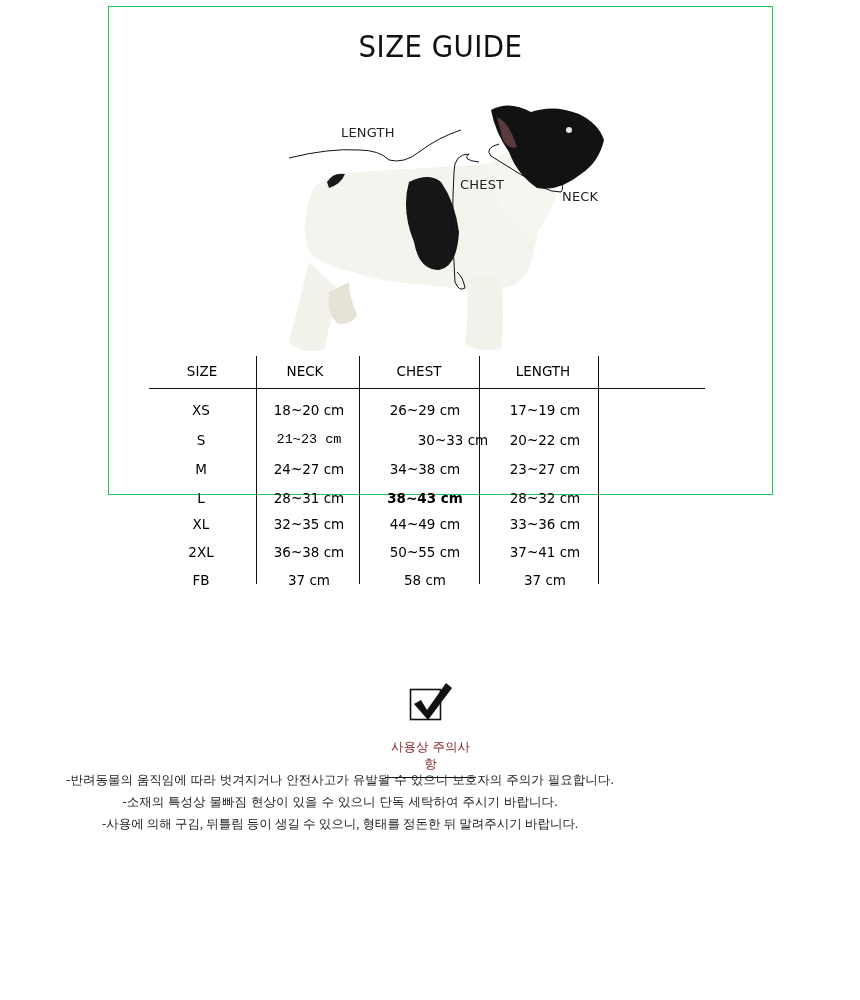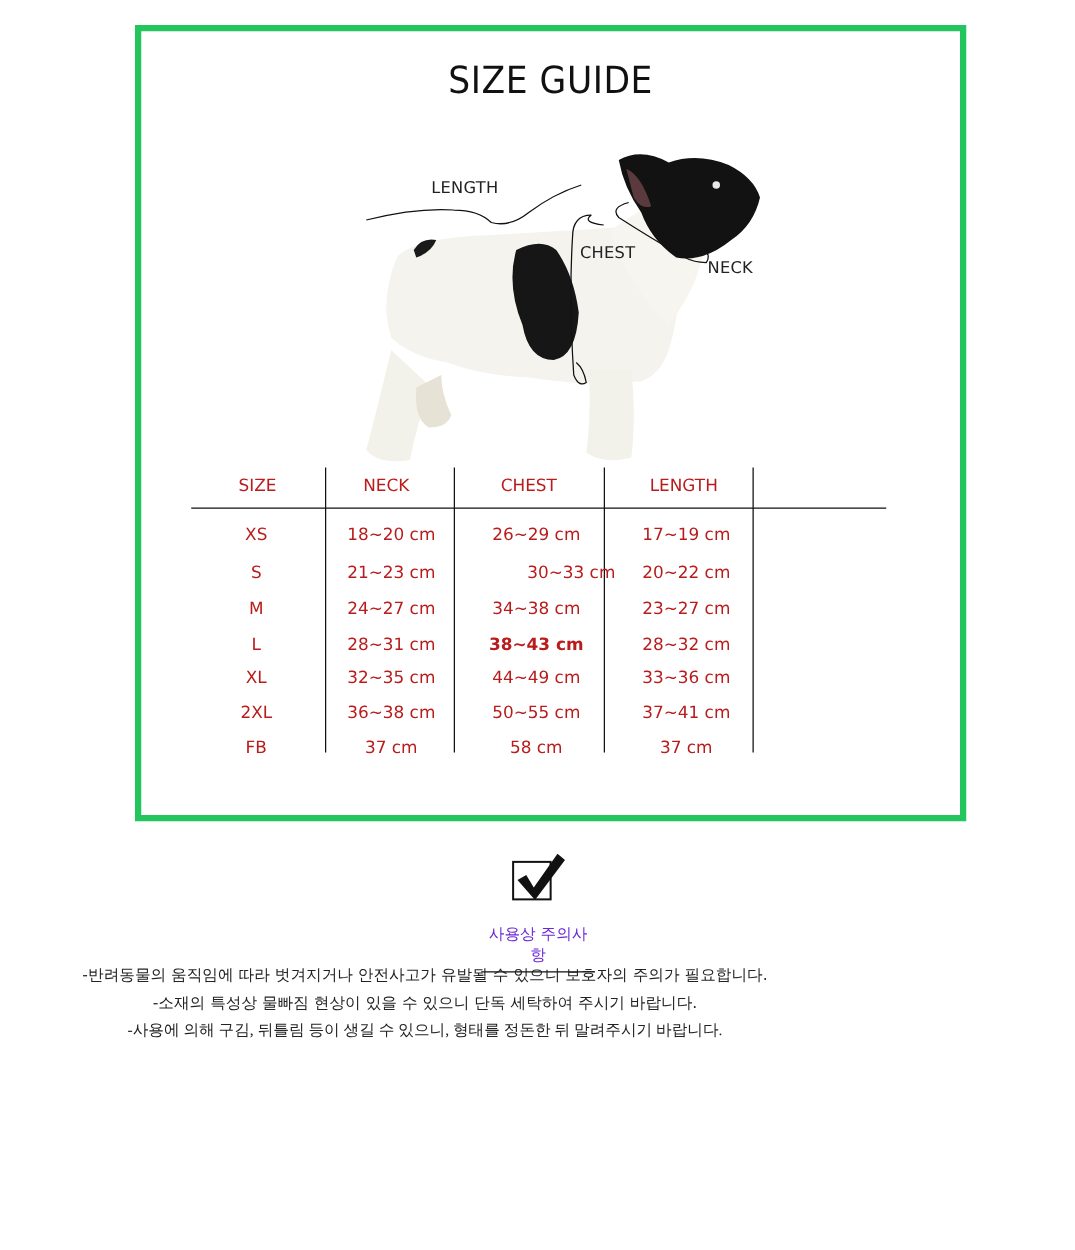--- a/index.html
+++ b/index.html
@@ -1,54 +1,54 @@
 <!DOCTYPE html>
 <html><head>
 <meta charset="utf-8">
 <style>
   * { margin: 0; padding: 0; box-sizing: border-box; }
   html, body { width: 860px; height: 1000px; background: #ffffff; overflow: hidden; }
   body { position: relative; font-family: "DejaVu Sans", "Liberation Sans", sans-serif; color: #111; }
 
   .guide-box {
-    position: absolute; left: 108px; top: 20px; width: 665px; height: 637px;
-    border: 5px solid #22c55e; background: #fff;
+    position: absolute; left: 108px; top: 6px; width: 665px; height: 489px;
+    border: 1px solid #22c55e; background: #fff;
   }
   .title {
     position: absolute; left: 0; top: 22px; width: 100%;
     text-align: center; font-size: 30px; letter-spacing: 0.5px; color: #111;
     font-family: "DejaVu Sans", sans-serif; font-weight: normal;
     transform: scaleX(0.92);
   }
   .dog-figure { position: absolute; left: 160px; top: 85px; width: 360px; height: 270px; }
   .dog-figure svg { width: 100%; height: 100%; }
   .label {
     position: absolute; font-size: 13px; color: #222; letter-spacing: 0.2px;
   }
 
   
   .size-table { position: absolute; left: 0; top: 0; width: 100%; height: 100%; pointer-events: none; }
   .hline { position: absolute; left: 40px; top: 381px; width: 556px; height: 1px; background: #111; }
   .vline { position: absolute; top: 349px; width: 1px; height: 228px; background: #111; }
   .cell {
-    position: absolute; font-size: 13.5px; color: #b91c1c; text-align: center;
+    position: absolute; font-size: 13.5px; color: #000000; text-align: center;
     transform: translateX(-50%); white-space: nowrap; pointer-events: auto;
   }
   .hcell { top: 356px; }
 
   .note {
     position: absolute; left: 0; top: 596px; width: 100%; text-align: center;
     font-size: 12.5px; color: #222;
   }
 
   
   .check-icon { position: absolute; left: 408px; top: 680px; width: 46px; height: 44px; }
   .caution-title {
     position: absolute; left: 385px; top: 739px; width: 91px; text-align: center;
-    font-size: 12.5px; color: #6d28d9; padding-bottom: 4px; border-bottom: 1px solid #111;
+    font-size: 12.5px; color: #7f1d1d; padding-bottom: 4px; border-bottom: 1px solid #111;
   }
   .caution-list { position: absolute; left: 0; top: 772px; width: 860px; }
   .caution-item {
     position: absolute; width: 680px; text-align: center; font-size: 12.5px; color: #222;
   }
 </style>
 </head>
 <body>
 
 <div class="guide-box">
@@ -99,21 +99,21 @@
     <div class="cell hcell" style="left:434px;">LENGTH</div>
 
     <div>
       <div class="cell" style="left:92px; top:395px;">XS</div>
       <div class="cell" style="left:200px; top:395px;">18~20 cm</div>
       <div class="cell" style="left:316px; top:395px;">26~29 cm</div>
       <div class="cell" style="left:436px; top:395px;">17~19 cm</div>
     </div>
     <div>
       <div class="cell" style="left:92px; top:425px;">S</div>
-      <div class="cell" style="left:200px; top:425px;">21~23 cm</div>
+      <div class="cell" style="left:200px; top:425px;font-family:Liberation Mono, monospace;">21~23 cm</div>
       <div class="cell" style="left:316px; top:425px;margin-left:28px;">30~33 cm</div>
       <div class="cell" style="left:436px; top:425px;">20~22 cm</div>
     </div>
     <div>
       <div class="cell" style="left:92px; top:454px;">M</div>
       <div class="cell" style="left:200px; top:454px;">24~27 cm</div>
       <div class="cell" style="left:316px; top:454px;">34~38 cm</div>
       <div class="cell" style="left:436px; top:454px;">23~27 cm</div>
     </div>
     <div>

